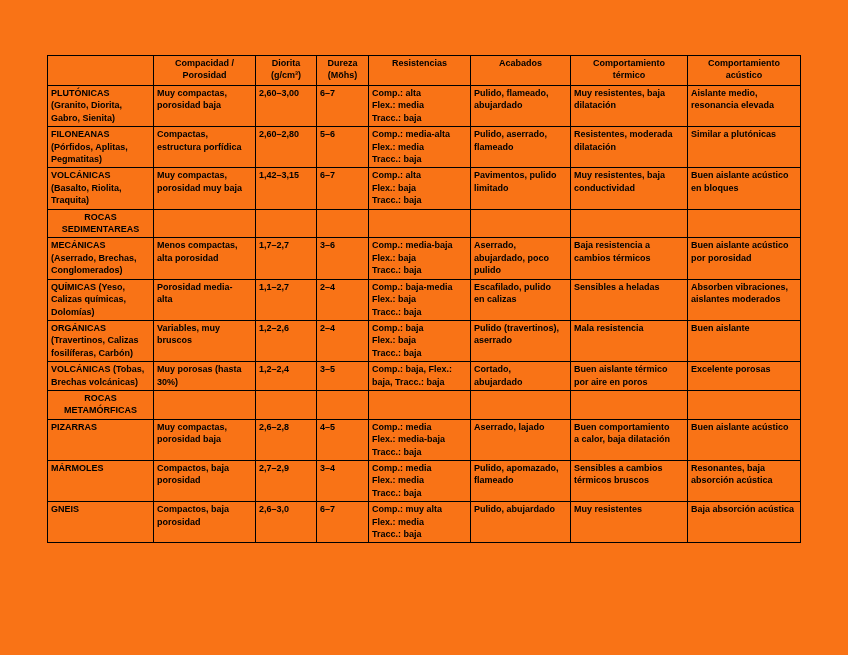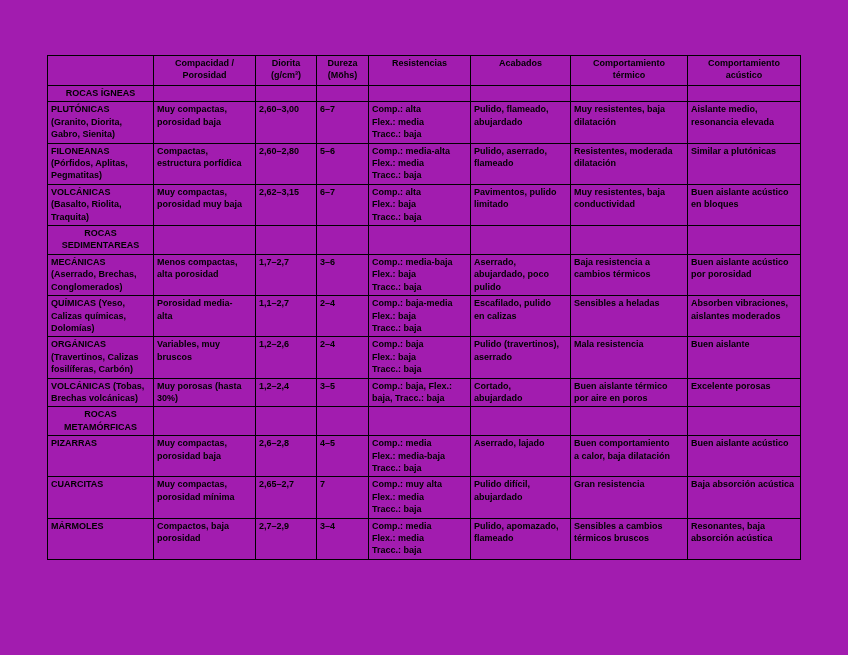--- a/index.html
+++ b/index.html
@@ -10,21 +10,21 @@
   body {
     width: 848px;
     height: 655px;
     font-family: "Liberation Sans", sans-serif;
     color: #000;
     overflow: hidden;
   }
   .page {
     width: 848px;
     height: 655px;
-    background: #a21caf;
+    background: #f97316;
     position: relative;
   }
   table.rocks {
     position: absolute;
     left: 47px;
     top: 55px;
     width: 753px;
     table-layout: fixed;
     border-collapse: collapse;
     border: 1.5px solid #000;
@@ -81,30 +81,20 @@
 (Möhs)</th>
           <th>Resistencias</th>
           <th>Acabados</th>
           <th>Comportamiento
 térmico</th>
           <th>Comportamiento
 acústico</th>
         </tr>
     </thead>
     <tbody>
-        <tr class="section-row">
-          <td class="section-label">ROCAS ÍGNEAS</td>
-          <td></td>
-          <td></td>
-          <td></td>
-          <td></td>
-          <td></td>
-          <td></td>
-          <td></td>
-        </tr>
         <tr class="data-row">
           <td>PLUTÓNICAS
 (Granito, Diorita,
 Gabro, Sienita)</td>
           <td>Muy compactas,
 porosidad baja</td>
           <td class="center">2,60–3,00</td>
           <td class="center">6–7</td>
           <td>Comp.: alta
 Flex.: media
@@ -132,21 +122,21 @@
           <td>Resistentes, moderada
 dilatación</td>
           <td>Similar a plutónicas</td>
         </tr>
         <tr class="data-row">
           <td>VOLCÁNICAS
 (Basalto, Riolita,
 Traquita)</td>
           <td>Muy compactas,
 porosidad muy baja</td>
-          <td class="center">2,62–3,15</td>
+          <td class="center">1,42–3,15</td>
           <td class="center">6–7</td>
           <td>Comp.: alta
 Flex.: baja
 Tracc.: baja</td>
           <td>Pavimentos, pulido
 limitado</td>
           <td>Muy resistentes, baja
 conductividad</td>
           <td>Buen aislante acústico
 en bloques</td>
@@ -248,44 +238,43 @@
           <td class="center">4–5</td>
           <td>Comp.: media
 Flex.: media-baja
 Tracc.: baja</td>
           <td>Aserrado, lajado</td>
           <td>Buen comportamiento
 a calor, baja dilatación</td>
           <td>Buen aislante acústico</td>
         </tr>
         <tr class="data-row">
-          <td>CUARCITAS</td>
-          <td>Muy compactas,
-porosidad mínima</td>
-          <td class="center">2,65–2,7</td>
-          <td class="center">7</td>
-          <td>Comp.: muy alta
-Flex.: media
-Tracc.: baja</td>
-          <td>Pulido difícil,
-abujardado</td>
-          <td>Gran resistencia</td>
-          <td>Baja absorción acústica</td>
-        </tr>
-        <tr class="data-row">
           <td>MÁRMOLES</td>
           <td>Compactos, baja
 porosidad</td>
           <td class="center">2,7–2,9</td>
           <td class="center">3–4</td>
           <td>Comp.: media
 Flex.: media
 Tracc.: baja</td>
           <td>Pulido, apomazado,
 flameado</td>
           <td>Sensibles a cambios
 térmicos bruscos</td>
           <td>Resonantes, baja
 absorción acústica</td>
         </tr>
+        <tr class="data-row">
+          <td>GNEIS</td>
+          <td>Compactos, baja
+porosidad</td>
+          <td class="center">2,6–3,0</td>
+          <td class="center">6–7</td>
+          <td>Comp.: muy alta
+Flex.: media
+Tracc.: baja</td>
+          <td>Pulido, abujardado</td>
+          <td>Muy resistentes</td>
+          <td>Baja absorción acústica</td>
+        </tr>
       </tbody>
   </table>
 </div>
 
 </body></html>

